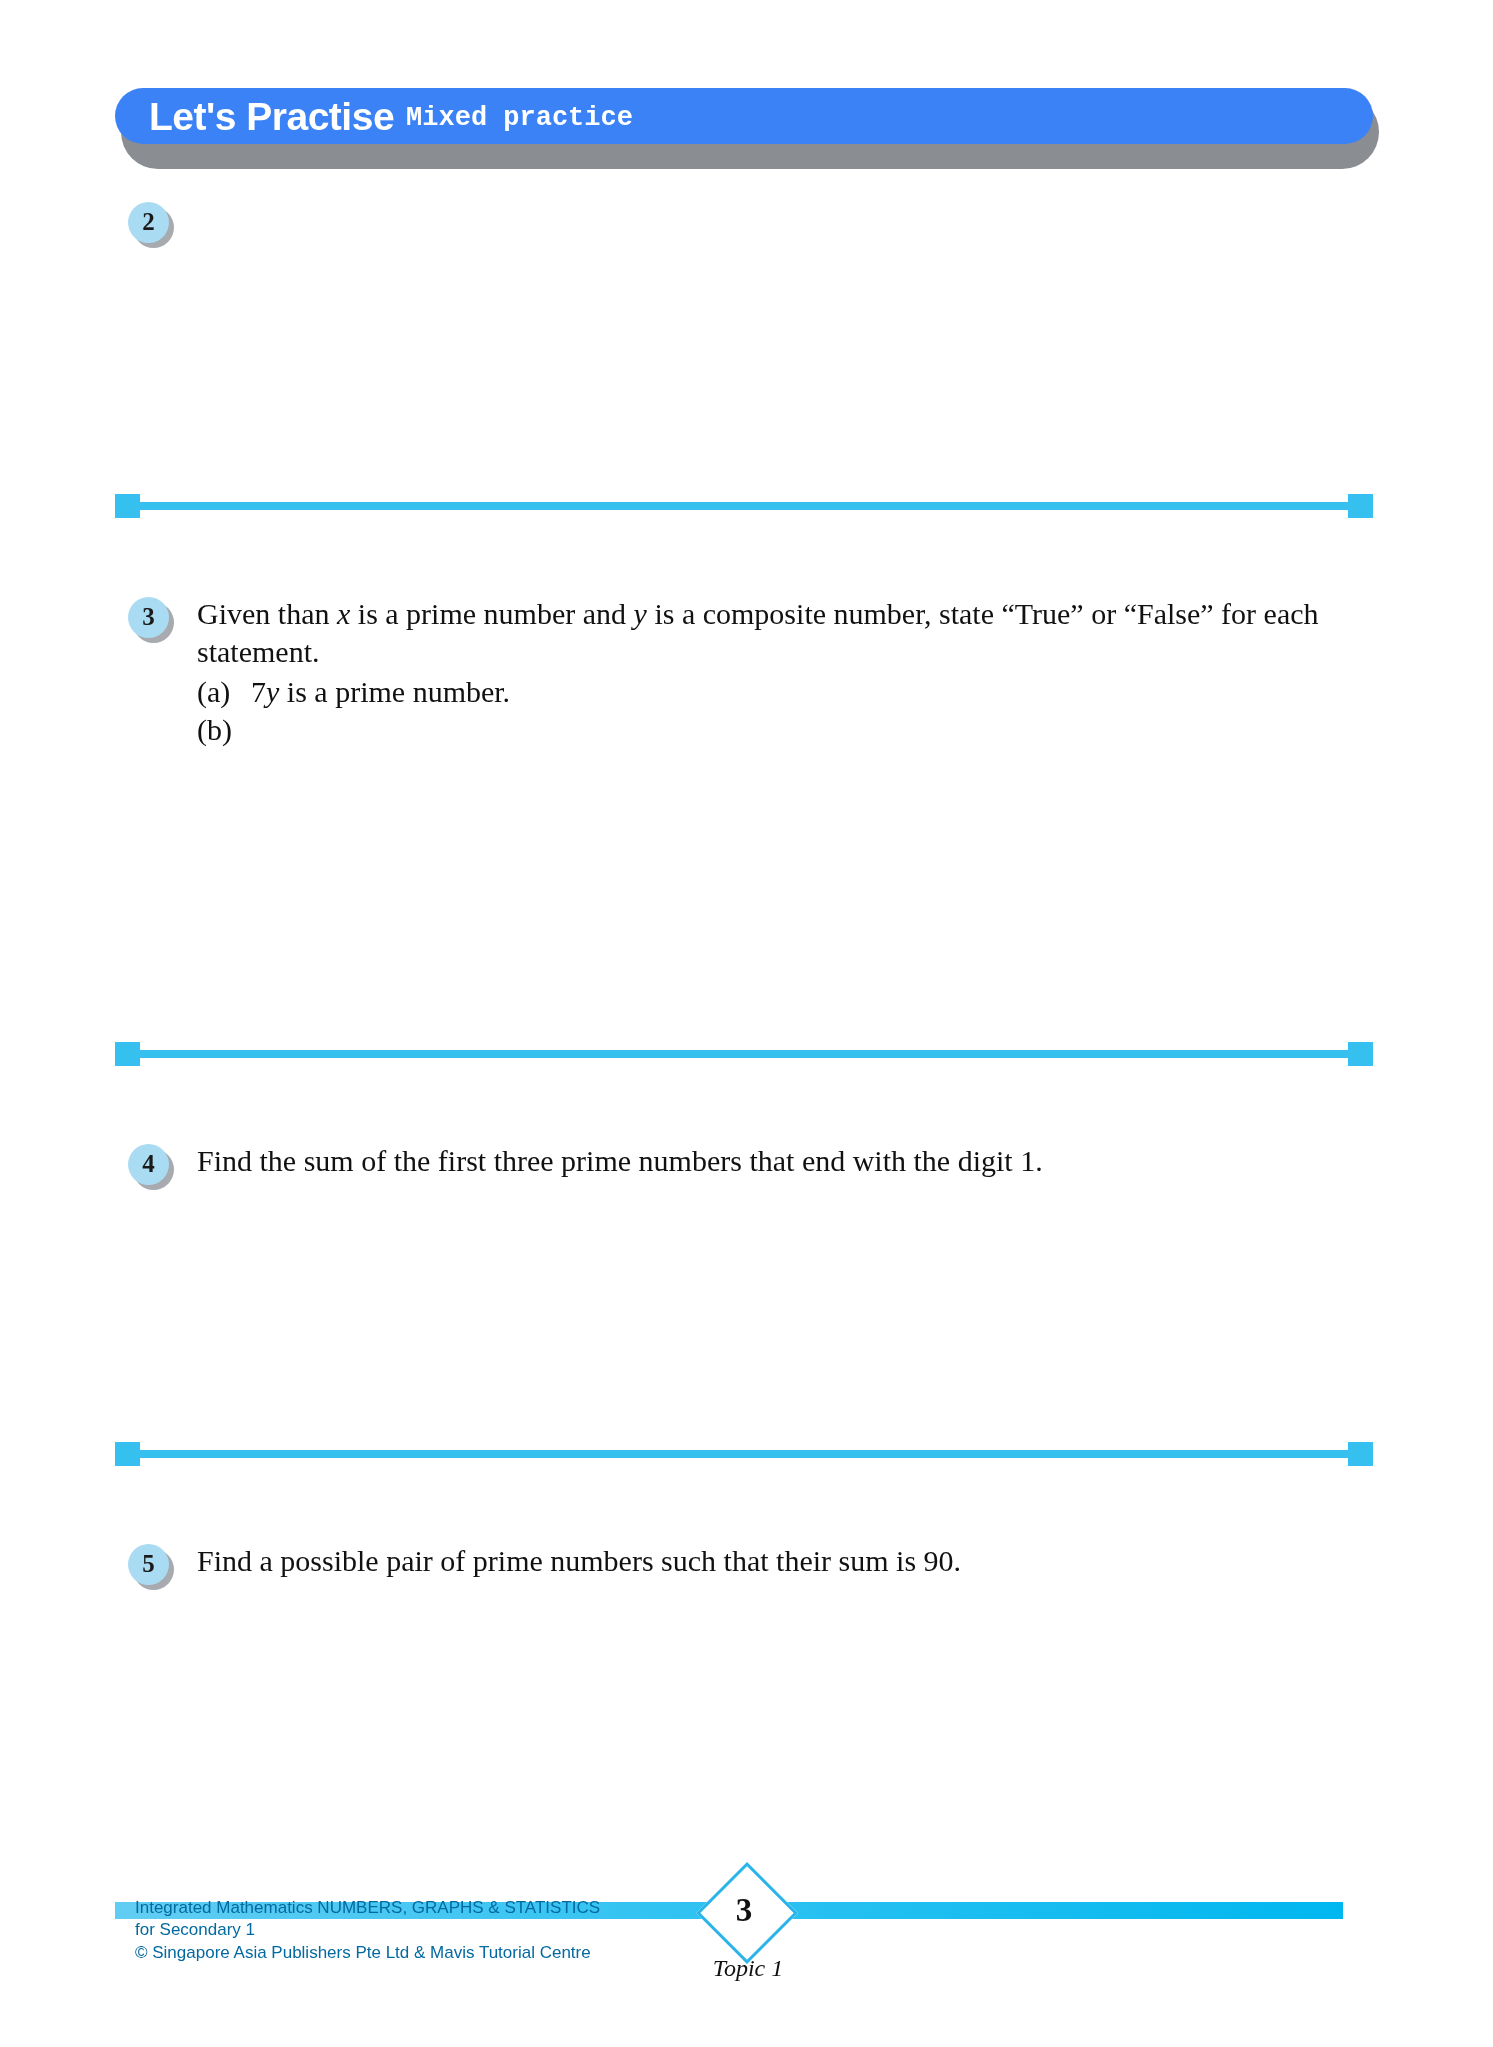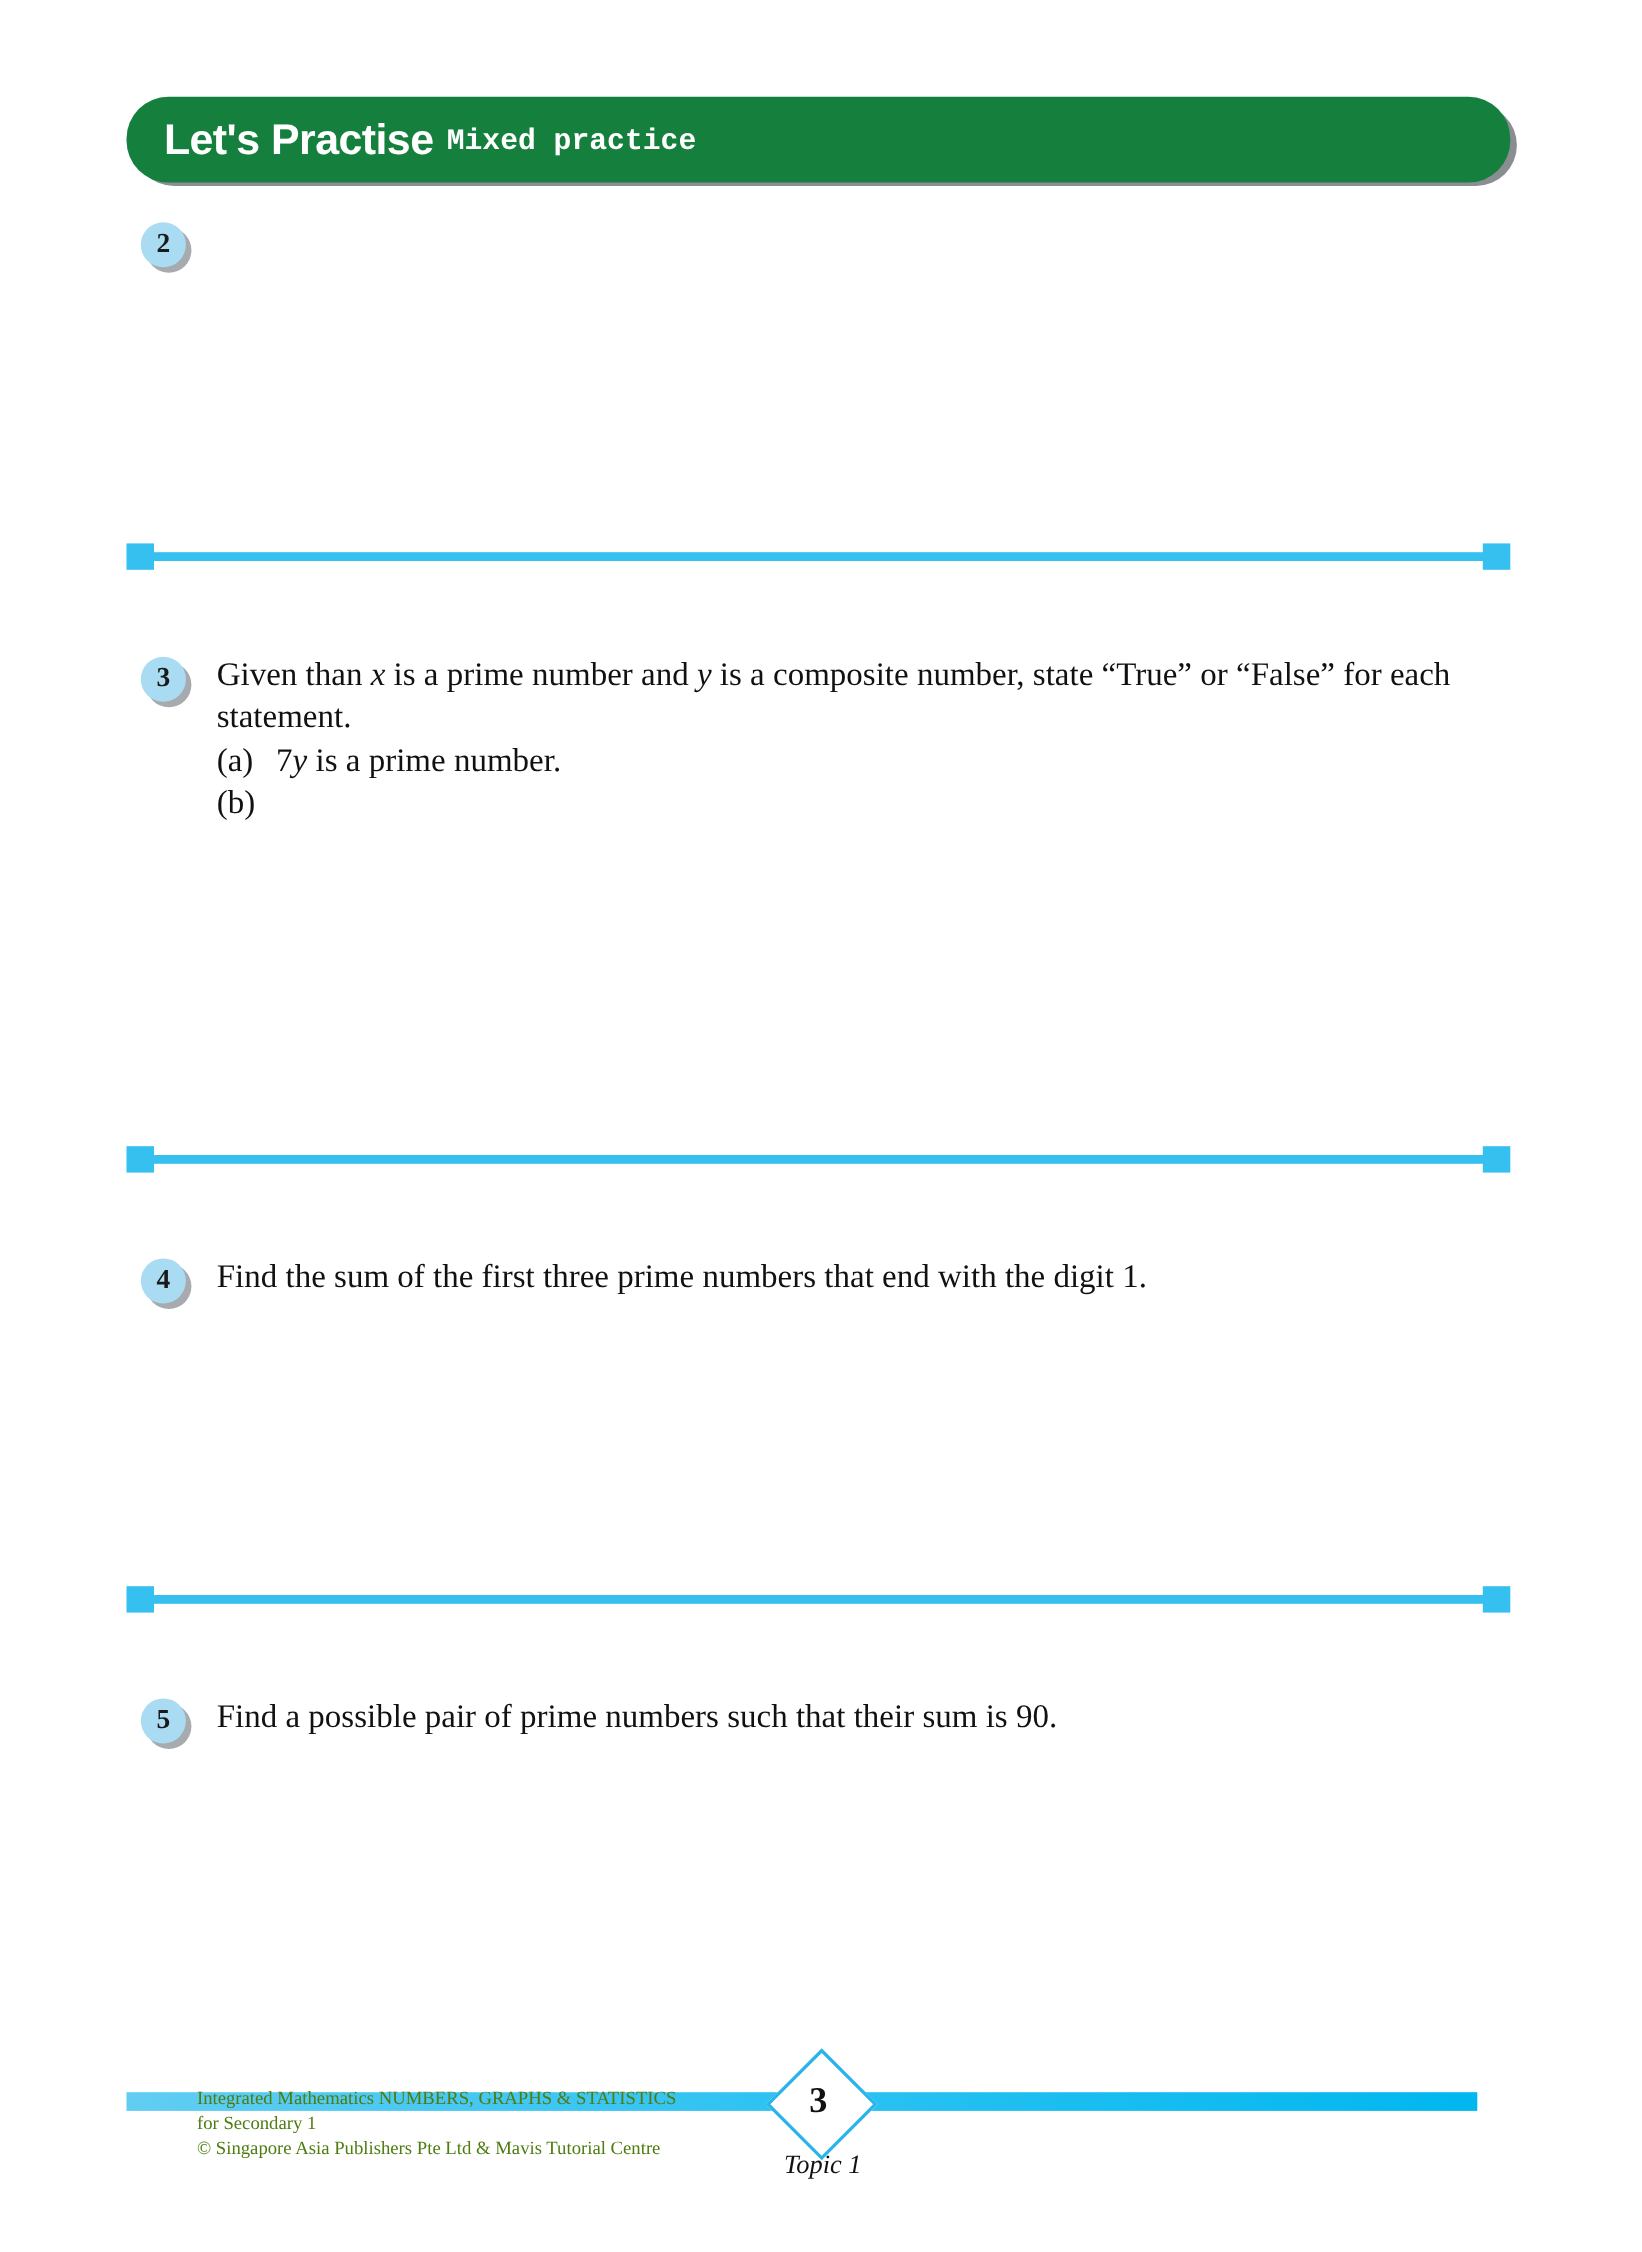--- a/index.html
+++ b/index.html
@@ -30,22 +30,22 @@
     width: 1258px;
     height: 74px;
     background: #8a8d92;
     border-radius: 38px;
   }
   .banner {
     position: absolute;
     left: 0;
     top: 0;
     width: 1258px;
-    height: 78px;
-    background: #15803d;
+    height: 56px;
+    background: #3b82f6;
     border-radius: 38px;
     display: flex;
     align-items: center;
     padding-left: 34px;
     box-sizing: border-box;
     text-align: center;
   }
   .banner-title {
     font-family: "Liberation Sans", sans-serif;
     font-weight: bold;
@@ -166,26 +166,25 @@
     left: 115px;
     top: 1902px;
     width: 1228px;
     height: 17px;
     background: linear-gradient(to right, #62cdf2 0%, #31c3f2 45%, #00b7ef 100%);
   }
   .footer-text {
     position: absolute;
     left: 135px;
     top: 1897px;
-    font-family: Liberation Serif, serif;
+    font-family: Liberation Sans, sans-serif;
     font-size: 17px;
     line-height: 1.32;
-    color: #4d7c0f;
+    color: #0369a1;
     white-space: nowrap;
-    margin-left: 44px;
   }
   .page-diamond {
     position: absolute;
     left: 711px;
     top: 1877px;
     width: 66px;
     height: 66px;
     transform: rotate(45deg);
     background: #ffffff;
     border: 3px solid #2ab4ea;

